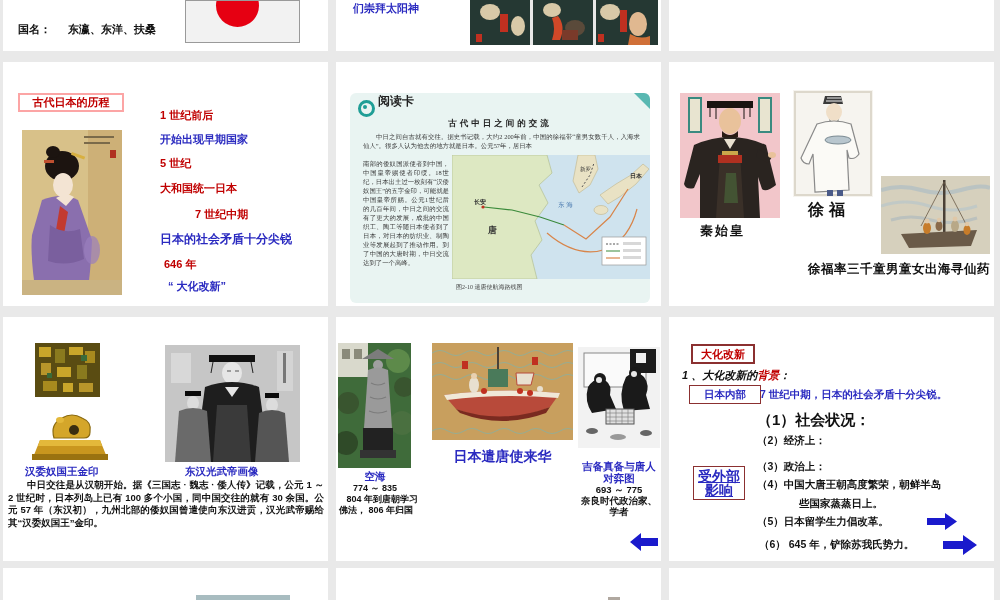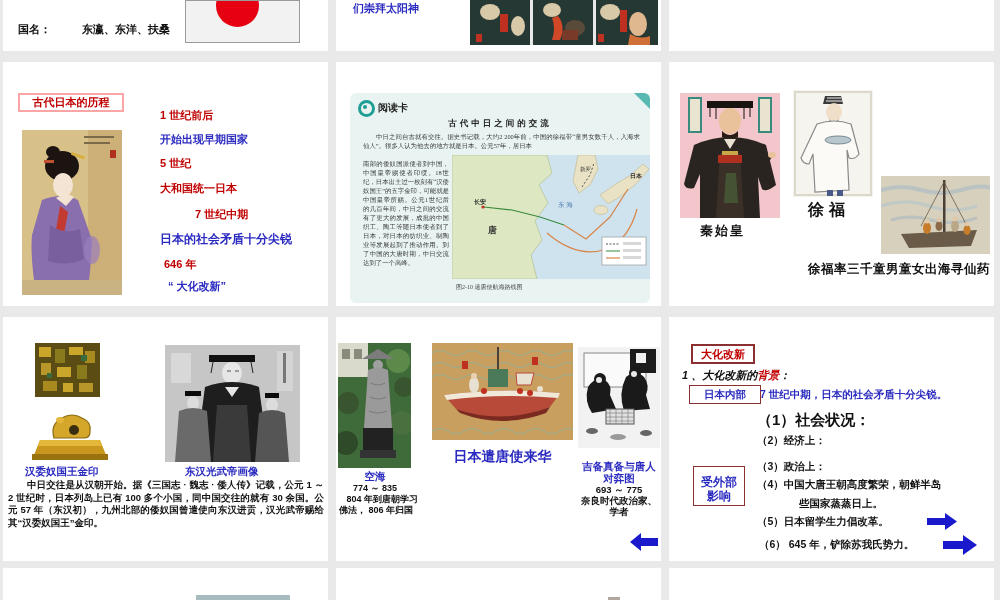--- a/index.html
+++ b/index.html
@@ -16,21 +16,21 @@
   svg{display:block;}
 </style>
 </head>
 <body>
 
 <div class="stage">
 
   <div class="slide" style="left:3px;top:0;width:325px;height:51px;">
     <div class="abs b tk" style="left:15px;top:22px;font-size:11px;">
       <span>国名：</span>
-      <span style="margin-left:28px;">东瀛、东洋、扶桑</span>
+      <span style="margin-left:14px;">东瀛、东洋、扶桑</span>
     </div>
     <div class="abs" style="left:182px;top:0;width:113px;height:41px;background:#f2f2f2;border:1px solid #9a9a9a;overflow:hidden;">
       <div class="abs" style="left:30px;top:-17px;width:43px;height:43px;border-radius:50%;background:#e60012;"></div>
     </div>
   </div>
 
   <div class="slide" style="left:336px;top:0;width:325px;height:51px;">
     <div class="abs b tb" style="left:17px;top:1px;font-size:11px;">们崇拜太阳神</div>
     <svg class="abs" style="left:134px;top:0;" width="188" height="45" viewBox="0 0 188 45">
       <rect x="0" y="0" width="188" height="45" fill="#253833"></rect>
@@ -83,21 +83,21 @@
     <div class="abs b tr" style="left:161px;top:195px;font-size:11px;">646 年</div>
     <div class="abs b tb" style="left:165px;top:217px;font-size:11px;">“ 大化改新”</div>
   </div>
 
   <div class="slide" style="left:336px;top:62px;width:325px;height:244px;">
     <div class="abs" style="left:14px;top:31px;width:300px;height:210px;background:#e9f4f2;border-radius:6px;overflow:hidden;">
       <div class="abs" style="right:0;top:0;width:0;height:0;border-top:16px solid #59b8b2;border-left:16px solid transparent;"></div>
       <div class="abs" style="left:8px;top:7px;width:11px;height:11px;border:3px solid #1f9e96;border-radius:50%;">
         <div class="abs" style="left:2px;top:2px;width:4px;height:4px;border-radius:50%;background:#1f9e96;"></div>
       </div>
-      <div class="abs b" style="left:28px;top:8px;font-size:10px;color:#222;">阅读卡</div>
+      <div class="abs b" style="left:28px;top:0;font-size:12px;color:#222;">阅读卡</div>
       <div class="abs b serif" style="left:0;top:25px;width:300px;text-align:center;font-size:8.5px;letter-spacing:3px;color:#222;">古代中日之间的交流</div>
       <div class="abs serif" style="left:13px;top:39px;width:277px;font-size:6.4px;line-height:9px;color:#3a3a3a;text-indent:13px;text-align:justify;">中日之间自古就有交往。据史书记载，大约2 200年前，中国的徐福带“童男女数千人，入海求仙人”。很多人认为他去的地方就是日本。公元57年，居日本</div>
       <div class="abs serif" style="left:13px;top:66px;width:86px;height:142px;overflow:hidden;font-size:6.4px;line-height:9px;color:#3a3a3a;text-align:justify;">南部的倭奴国派使者到中国，中国皇帝赐使者印绶。18世纪，日本出土过一枚刻有“汉倭奴国王”的五字金印，可能就是中国皇帝所赐。公元1世纪后的几百年间，中日之间的交流有了更大的发展，成批的中国织工、陶工等随日本使者到了日本，对日本的纺织业、制陶业等发展起到了推动作用。到了中国的大唐时期，中日交流达到了一个高峰。</div>
       <svg class="abs" style="left:102px;top:62px;" width="198" height="124" viewBox="0 0 198 124">
         <rect x="0" y="0" width="198" height="124" fill="#cfe3ee"></rect>
         <path d="M0,0 L95,0 L100,18 L87,30 L96,48 L83,66 L90,85 L79,100 L85,124 L0,124 Z" fill="#dde8c2" stroke="#b8c49a" stroke-width="0.8"></path>
         <path d="M126,0 L143,0 L146,14 L138,30 L127,38 L121,26 Z" fill="#e9e2c4" stroke="#c4bb96" stroke-width="0.7"></path>
         <path d="M148,40 L164,29 L179,20 L191,9 L197,14 L184,29 L169,41 L156,49 Z" fill="#e9e2c4" stroke="#c4bb96" stroke-width="0.7"></path>
         <ellipse cx="149" cy="55" rx="7" ry="4.5" fill="#e9e2c4" stroke="#c4bb96" stroke-width="0.7"></ellipse>
         <polyline points="32,52 60,55 88,62 112,70" fill="none" stroke="#3a8a3a" stroke-width="1.2"></polyline>
@@ -307,21 +307,21 @@
   <div class="slide" style="left:669px;top:317px;width:325px;height:244px;">
     <div class="abs b tr rbox" style="left:22px;top:27px;width:60px;height:16px;font-size:11px;line-height:16px;">大化改新</div>
     <div class="abs b" style="left:13px;top:51px;font-size:11px;font-style:italic;">
       <span class="tk">1 、大化改新的</span><span class="tr">背景</span><span class="tk">：</span>
     </div>
     <div class="abs b tb rbox" style="left:20px;top:68px;width:70px;height:17px;font-size:10.5px;line-height:17px;border-width:1.5px;">日本内部</div>
     <div class="abs b tb" style="left:91px;top:71px;font-size:10.5px;">7 世纪中期，日本的社会矛盾十分尖锐。</div>
     <div class="abs b tk" style="left:88px;top:94px;font-size:15px;text-align:right;">（1）社会状况：</div>
     <div class="abs b tk" style="left:88px;top:117px;font-size:10.5px;">（2）经济上：</div>
     <div class="abs b tk" style="left:88px;top:143px;font-size:10.5px;">（3）政治上：</div>
-    <div class="abs b tb rbox" style="left:24px;top:149px;width:50px;height:30px;font-size:12px;line-height:14px;border-width:1.5px;padding-top:8px;">
+    <div class="abs b tb rbox" style="left:24px;top:149px;width:50px;height:30px;font-size:14px;line-height:14px;border-width:1.5px;padding-top:2px;text-decoration:underline;">
       <div>受外部</div>
       <div>影响</div>
     </div>
     <div class="abs b tk" style="left:88px;top:161px;font-size:10.5px;">（4）中国大唐王朝高度繁荣，朝鲜半岛</div>
     <div class="abs b tk" style="left:130px;top:180px;font-size:10.5px;">些国家蒸蒸日上。</div>
     <div class="abs b tk" style="left:88px;top:198px;font-size:10.5px;">（5）日本留学生力倡改革。</div>
     <div class="abs b tk" style="left:90px;top:221px;font-size:10.5px;">（6） 645 年，铲除苏我氏势力。</div>
     <svg class="abs" style="left:258px;top:196px;" width="30" height="17" viewBox="0 0 30 17">
       <polygon points="0,5 18,5 18,0 30,8.5 18,17 18,12 0,12" fill="#1a1acc"></polygon>
     </svg>

